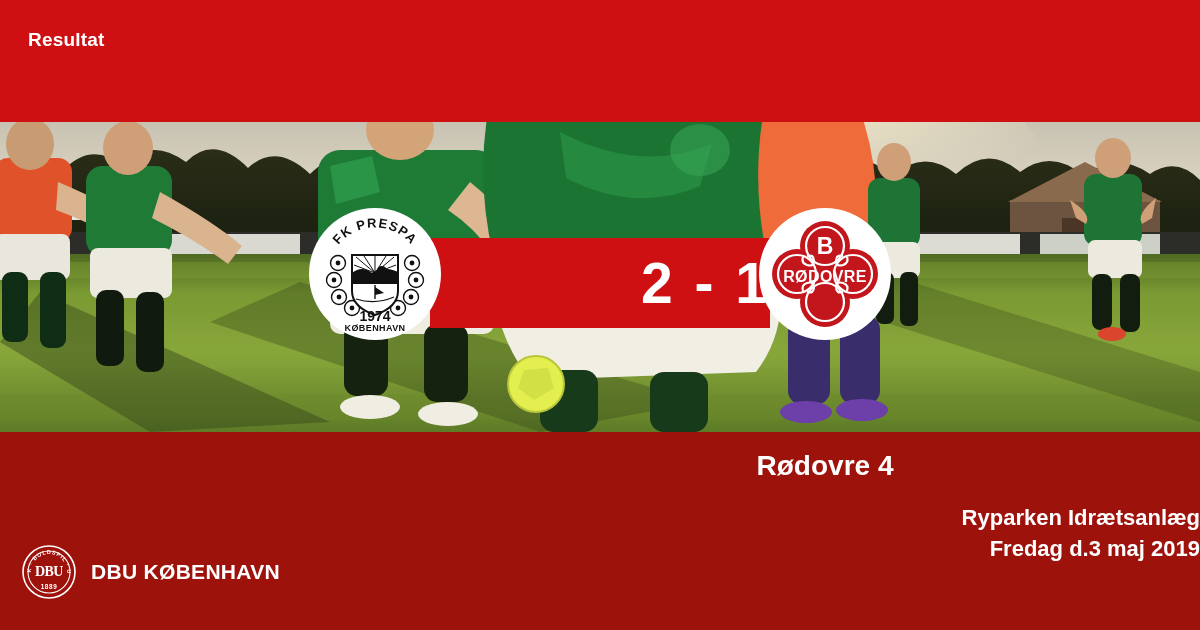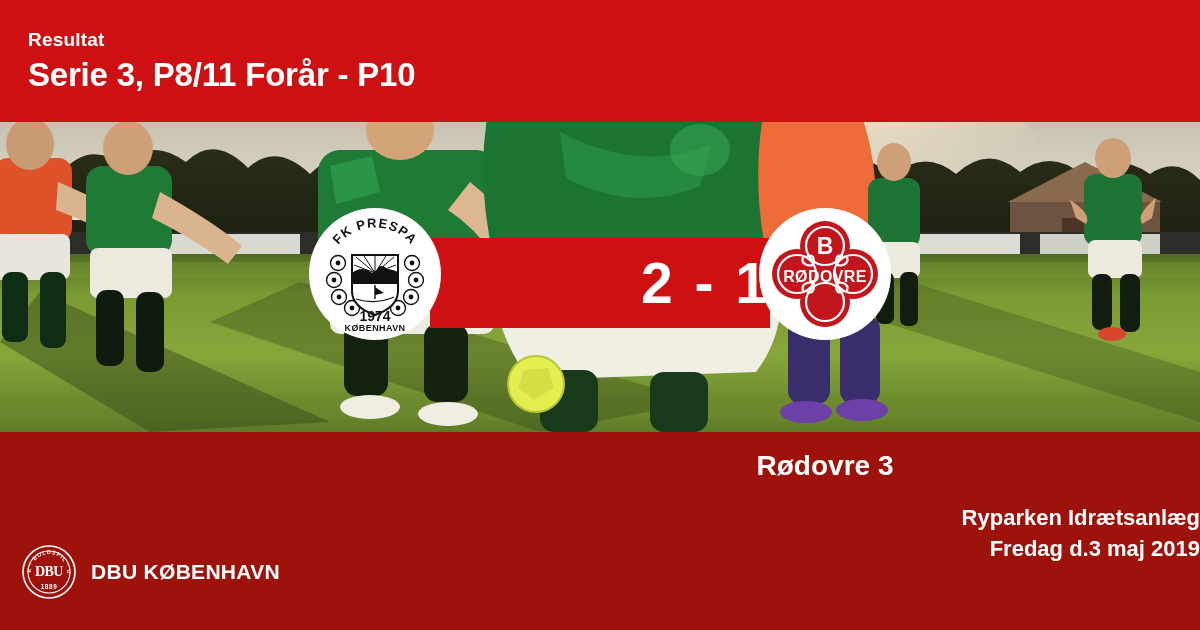--- a/index.html
+++ b/index.html
@@ -128,21 +128,20 @@
     white-space:nowrap;
   }
 </style>
 </head>
 <body>
 
 <div class="card">
 
   <div class="header">
     <div class="header-kicker">Resultat</div>
-    <div class="header-title">Serie 3, P8/11 Forår - P10</div>
   </div>
 
   <div class="photo">
     <svg viewBox="0 0 1200 310" preserveAspectRatio="none">
       <defs>
         <linearGradient id="sky" x1="0" y1="0" x2="0" y2="1">
           <stop offset="0%" stop-color="#c8c2b2"></stop>
           <stop offset="60%" stop-color="#ddd6c4"></stop>
           <stop offset="100%" stop-color="#b8b19d"></stop>
         </linearGradient>
@@ -361,21 +360,21 @@
         <path d="M72 72 q-7 2 -7 -5 q0 -6 7 -4 q6 2 4 8"></path>
       </g>
 
       <text x="54" y="34" text-anchor="middle" font-family="Liberation Sans, sans-serif" font-size="23" font-weight="bold" fill="#ffffff">B</text>
 
       <text x="54" y="62" text-anchor="middle" font-family="Liberation Sans, sans-serif" font-size="16" font-weight="bold" fill="#ffffff" letter-spacing="0.4">RØDOVRE</text>
     </svg>
   </div>
 
   <div class="teams">
-    <div class="team-name away">Rødovre 3</div>
+    <div class="team-name away">Rødovre 4</div>
   </div>
 
   <div class="match-info">
     <div>Ryparken Idrætsanlæg</div>
     <div>Fredag d.3 maj 2019</div>
   </div>
 
   <div class="dbu">
     <svg class="dbu-badge" viewBox="0 0 54 54">
       <circle cx="27" cy="27" r="26" fill="#9E120C" stroke="#ffffff" stroke-width="1.6"></circle>

